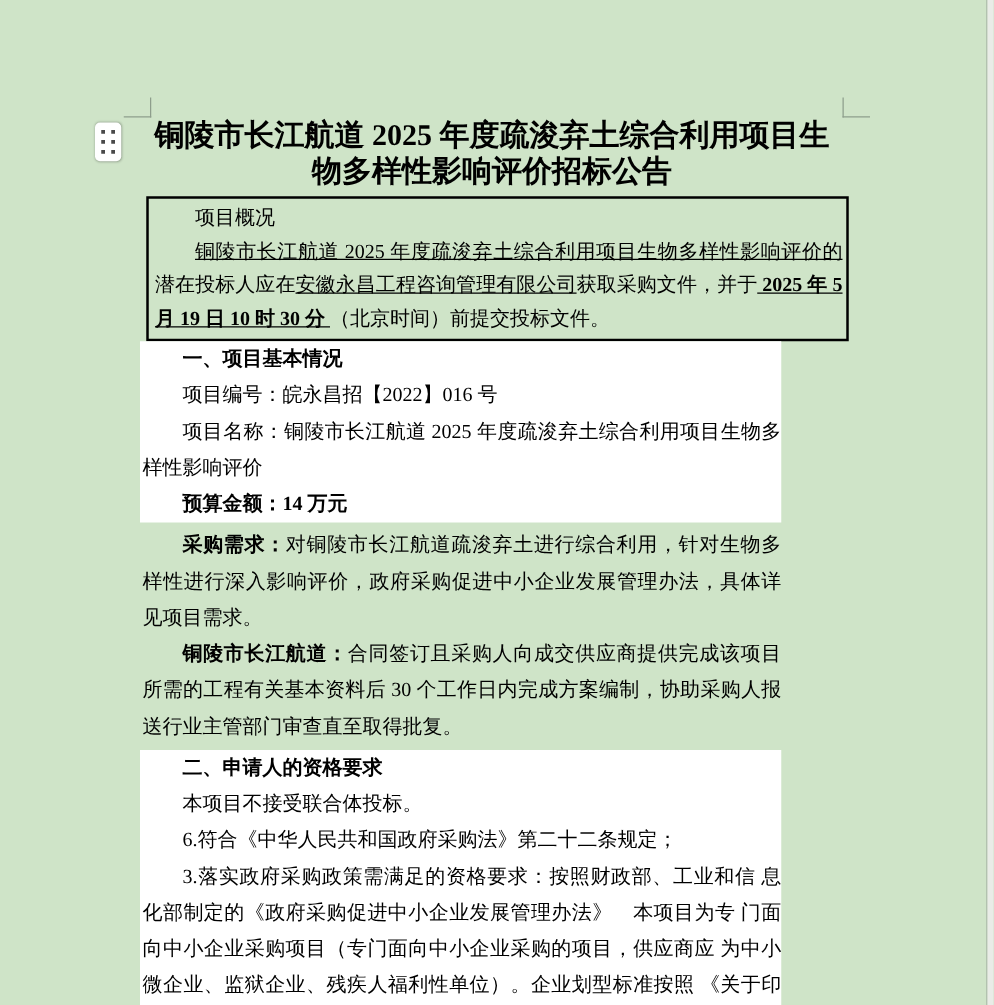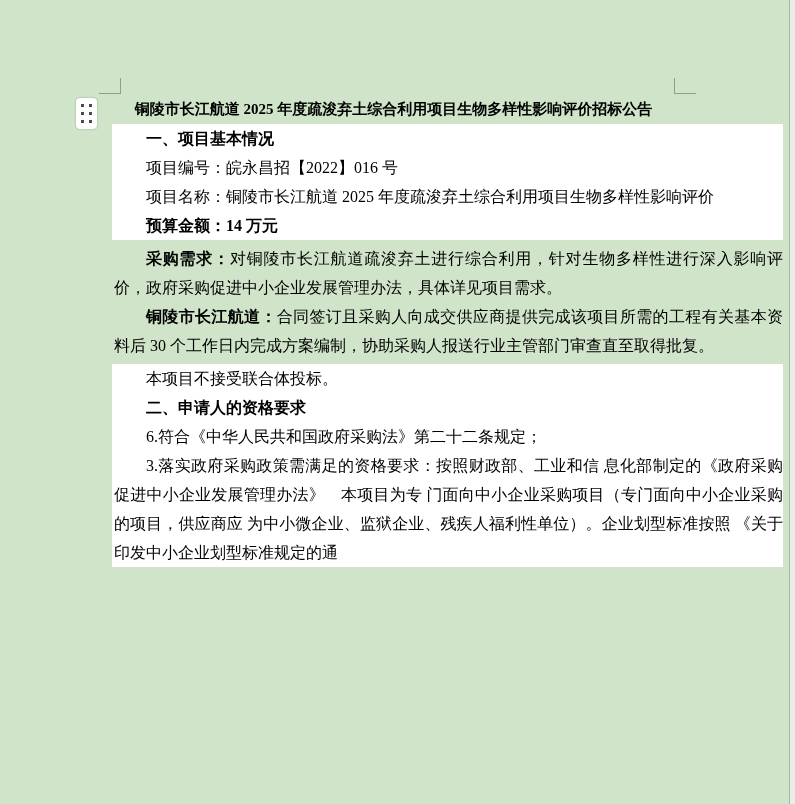--- a/index.html
+++ b/index.html
@@ -16,28 +16,28 @@
   .drag-handle{
     position:absolute;left:76px;top:98px;width:21px;height:31px;background:#fff;
     border-radius:4px;box-shadow:0 0 2px rgba(0,0,0,.3);
     display:grid;grid-template-columns:repeat(2,3px);grid-template-rows:repeat(3,3px);
     gap:5px 5px;place-content:center;cursor:grab;
   }
   .drag-handle i{background:#4a4a4a;width:3px;height:3px;display:block;}
   
   .doc{position:absolute;left:112px;top:95px;width:563px;}
   .doc-title{
-    width:540px;margin:0 auto;font-size:15px;font-weight:bold;
+    width:540px;margin:0 auto;font-size:24px;font-weight:bold;
     line-height:29px;text-align:center;letter-spacing:0;
   }
   .overview-box{
     margin:4px 0 0 5px;width:552px;border:2px solid #000;
     padding:2px 3px;font-size:16px;line-height:27px;
   }
-  .section{width:671px;font-size:16px;line-height:29px;}
+  .section{width:513px;font-size:16px;line-height:29px;}
   .section.shaded{background:#fff;}
   .section.sp{padding:4px 0;}
   p.para{margin:0;padding:0 0 0 2px;text-align:justify;}
   p.indent{text-indent:2em;}
   .b{font-weight:bold;}
   .u{text-decoration:underline;}
 </style>
 </head>
 <body style="background: rgb(207, 228, 200);">
 
@@ -50,30 +50,34 @@
     <i></i>
     <i></i>
     <i></i>
 </div>
 <div class="page-edge-line"></div>
 <div class="page-edge-strip"></div>
 
 <div class="doc">
   <div class="doc-title">铜陵市长江航道 2025 年度疏浚弃土综合利用项目生物多样性影响评价招标公告</div>
 
+  <div class="overview-box">
+    <p class="para indent">项目概况</p>
+    <p class="para indent"><span class="u">铜陵市长江航道 2025 年度疏浚弃土综合利用项目生物多样性影响评价的</span><span>潜在投标人应在</span><span class="u">安徽永昌工程咨询管理有限公司</span><span>获取采购文件，并于</span><span class="b u"> 2025 年 5 月 19 日 10 时 30 分 </span><span>（北京时间）前提交投标文件。</span></p>
+  </div>
 
   <div class="section shaded">
       <p class="para indent"><span class="b">一、项目基本情况</span></p>
       <p class="para indent"><span>项目编号：皖永昌招【2022】016 号</span></p>
       <p class="para indent"><span>项目名称：铜陵市长江航道 2025 年度疏浚弃土综合利用项目生物多样性影响评价</span></p>
       <p class="para indent"><span class="b">预算金额：14 万元</span></p>
     </div>
   <div class="section sp">
       <p class="para indent"><span class="b">采购需求：</span><span>对铜陵市长江航道疏浚弃土进行综合利用，针对生物多样性进行深入影响评价，政府采购促进中小企业发展管理办法，具体详见项目需求。</span></p>
       <p class="para indent"><span class="b">铜陵市长江航道：</span><span>合同签订且采购人向成交供应商提供完成该项目所需的工程有关基本资料后 30 个工作日内完成方案编制，协助采购人报送行业主管部门审查直至取得批复。</span></p>
     </div>
   <div class="section shaded">
+      <p class="para indent"><span class="b">二、申请人的资格要求</span></p>
       <p class="para indent"><span>本项目不接受联合体投标。</span></p>
-      <p class="para indent"><span class="b">二、申请人的资格要求</span></p>
       <p class="para indent"><span>6.符合《中华人民共和国政府采购法》第二十二条规定；</span></p>
       <p class="para indent"><span>3.落实政府采购政策需满足的资格要求：按照财政部、工业和信 息化部制定的《政府采购促进中小企业发展管理办法》　本项目为专 门面向中小企业采购项目（专门面向中小企业采购的项目，供应商应 为中小微企业、监狱企业、残疾人福利性单位）。企业划型标准按照 《关于印发中小企业划型标准规定的通</span></p>
     </div>
 </div>
 
 </body></html>

